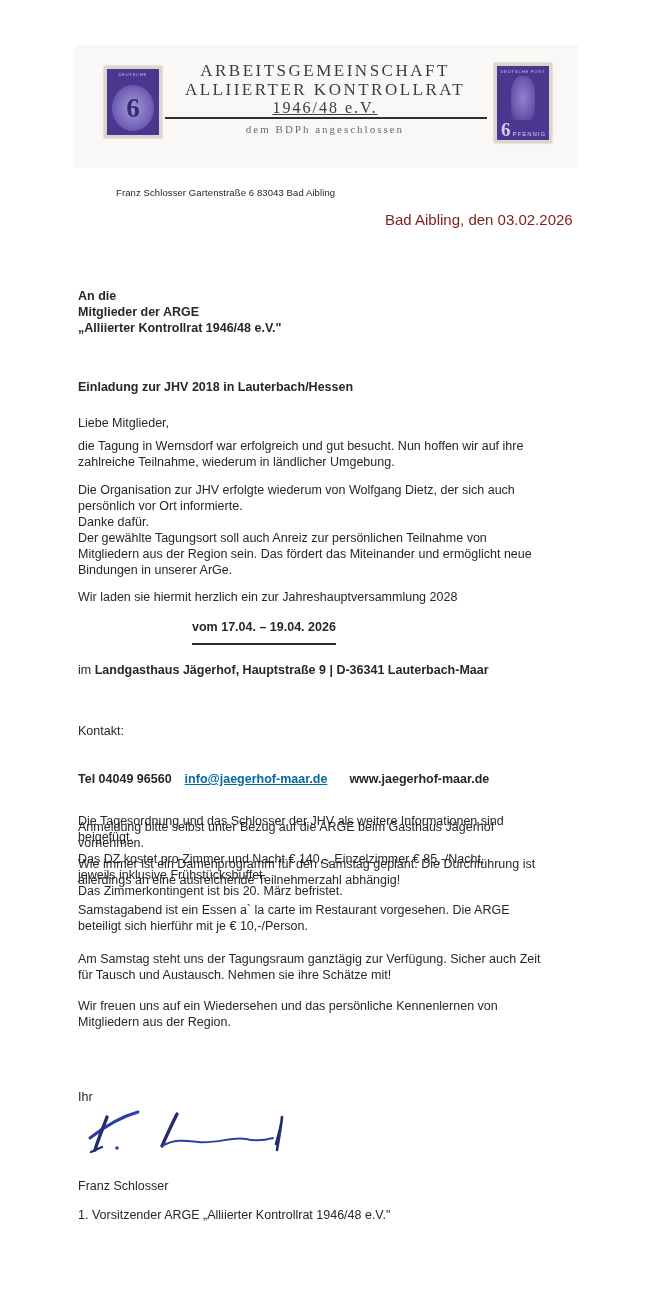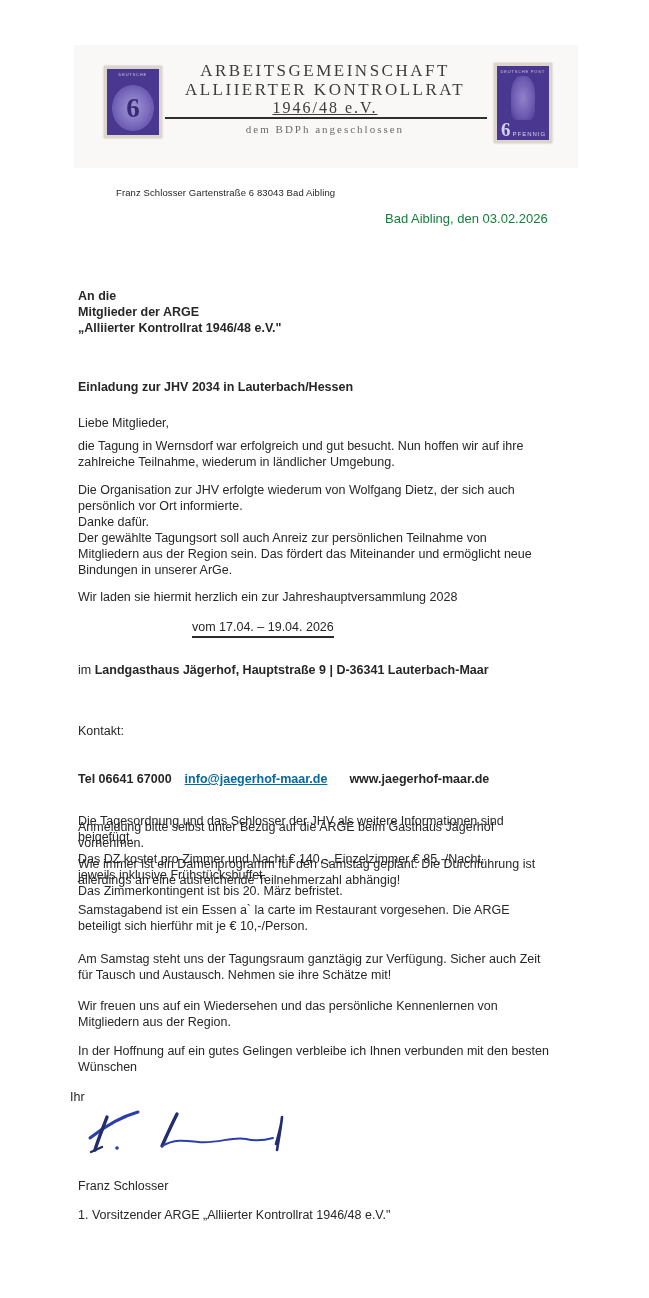--- a/index.html
+++ b/index.html
@@ -35,46 +35,46 @@
   .figure-col{position:absolute;left:14px;top:10px;width:24px;height:44px;
     background:radial-gradient(ellipse at center,#9181cb 0%,#6c5bb0 60%,#4a3890 100%);
     border-radius:40% 40% 20% 20%;}
   .stamp-valueline{position:absolute;bottom:1px;left:4px;display:flex;align-items:baseline;gap:2px;}
   .stamp-valueline .big6{font-family:"Liberation Serif","DejaVu Serif",serif;font-weight:bold;
     font-size:19px;color:#d6cff2;line-height:18px;}
   .stamp-valueline .unit{font-size:6px;color:#d6cff2;letter-spacing:1px;}
 
   
   .sender-line{position:absolute;left:76px;top:187px;font-size:9.5px;font-weight:400;color:#1e1e1e;letter-spacing:.1px;margin-left:40px;}
-  .dateline{position:absolute;left:385px;top:211px;font-size:13px;color:#15803d;}
+  .dateline{position:absolute;left:385px;top:211px;font-size:15px;color:#7f1d1d;}
 
   .txt{font-size:12.5px;line-height:16px;white-space:pre;color:#272727;}
   .bold{font-weight:700;}
 
   .recipient{position:absolute;left:78px;top:288px;font-weight:700;}
   .subject{position:absolute;left:78px;top:379px;font-weight:700;}
   .salutation{position:absolute;left:78px;top:407px;margin-top:8px;}
   .para-intro{position:absolute;left:78px;top:438px;}
   .para-orga{position:absolute;left:78px;top:482px;}
   .para-invite{position:absolute;left:78px;top:589px;}
-  .date-range{position:absolute;left:192px;top:619px;font-weight:400;
-    border-bottom:2px solid #2b2b2b;padding-bottom:1px;}
+  .date-range{position:absolute;left:192px;top:619px;font-weight:700;
+    border-bottom:2px solid #2b2b2b;padding-bottom:8px;}
   .venue{position:absolute;left:78px;top:662px;}
   .contact{position:absolute;left:78px;top:691px;}
   .contact .tel-line{white-space:nowrap;}
   .contact .tel{font-weight:700;margin-right:13px;}
   .contact .email{font-weight:700;color:#0369a1;text-decoration:underline;margin-right:22px;cursor:pointer;}
   .contact .web{font-weight:700;}
   .para-agenda{position:absolute;left:78px;top:813px;}
   .para-damen{position:absolute;left:78px;top:856px;}
   .para-dinner{position:absolute;left:78px;top:902px;}
   .para-saturday{position:absolute;left:78px;top:951px;}
   .para-looking{position:absolute;left:78px;top:998px;}
   .para-closing{position:absolute;left:78px;top:1043px;}
-  .valediction{position:absolute;left:70px;top:1089px;}
+  .valediction{position:absolute;left:78px;top:1089px;}
   .signature{position:absolute;left:80px;top:1102px;}
   .signer-name{position:absolute;left:78px;top:1178px;}
   .signer-role{position:absolute;left:78px;top:1207px;}
 </style>
 </head>
 <body>
 
 <div class="page">
 
   <div class="letterhead-bg"></div>
@@ -107,58 +107,56 @@
     </div>
   </div>
 
   <div class="sender-line">Franz Schlosser Gartenstraße 6 83043 Bad Aibling</div>
   <div class="dateline">Bad Aibling, den 03.02.2026</div>
 
   <div class="recipient txt">An die
 Mitglieder der ARGE
 „Alliierter Kontrollrat 1946/48 e.V."</div>
 
-  <div class="subject txt">Einladung zur JHV 2034 in Lauterbach/Hessen</div>
+  <div class="subject txt">Einladung zur JHV 2018 in Lauterbach/Hessen</div>
 
   <div class="salutation txt">Liebe Mitglieder,</div>
   <div class="para-intro txt">die Tagung in Wernsdorf war erfolgreich und gut besucht. Nun hoffen wir auf ihre
 zahlreiche Teilnahme, wiederum in ländlicher Umgebung.</div>
   <div class="para-orga txt">Die Organisation zur JHV erfolgte wiederum von Wolfgang Dietz, der sich auch
 persönlich vor Ort informierte.
 Danke dafür.
 Der gewählte Tagungsort soll auch Anreiz zur persönlichen Teilnahme von
 Mitgliedern aus der Region sein. Das fördert das Miteinander und ermöglicht neue
 Bindungen in unserer ArGe.</div>
   <div class="para-invite txt">Wir laden sie hiermit herzlich ein zur Jahreshauptversammlung 2028</div>
   <div class="date-range txt">vom 17.04. – 19.04. 2026</div>
 
   <div class="venue txt"><span>im </span><span class="bold">Landgasthaus Jägerhof, Hauptstraße 9 | D-36341 Lauterbach-Maar</span></div>
 
   <div class="contact txt">
     <div>Kontakt:</div>
-    <div class="tel-line"><span class="tel">Tel 06641 67000</span><span class="email">info@jaegerhof-maar.de</span><span class="web">www.jaegerhof-maar.de</span></div>
+    <div class="tel-line"><span class="tel">Tel 04049 96560</span><span class="email">info@jaegerhof-maar.de</span><span class="web">www.jaegerhof-maar.de</span></div>
     <div>Anmeldung bitte selbst unter Bezug auf die ARGE beim Gasthaus Jägerhof
 vornehmen.
 Das DZ kostet pro Zimmer und Nacht € 140,-, Einzelzimmer € 85,-/Nacht,
 jeweils inklusive Frühstücksbuffet.
 Das Zimmerkontingent ist bis 20. März befristet.</div>
   </div>
 
   <div class="para-agenda txt">Die Tagesordnung und das Schlosser der JHV als weitere Informationen sind
 beigefügt.</div>
   <div class="para-damen txt">Wie immer ist ein Damenprogramm für den Samstag geplant. Die Durchführung ist
 allerdings an eine ausreichende Teilnehmerzahl abhängig!</div>
   <div class="para-dinner txt">Samstagabend ist ein Essen a` la carte im Restaurant vorgesehen. Die ARGE
 beteiligt sich hierführ mit je € 10,-/Person.</div>
   <div class="para-saturday txt">Am Samstag steht uns der Tagungsraum ganztägig zur Verfügung. Sicher auch Zeit
 für Tausch und Austausch. Nehmen sie ihre Schätze mit!</div>
   <div class="para-looking txt">Wir freuen uns auf ein Wiedersehen und das persönliche Kennenlernen von
 Mitgliedern aus der Region.</div>
-  <div class="para-closing txt">In der Hoffnung auf ein gutes Gelingen verbleibe ich Ihnen verbunden mit den besten
-Wünschen</div>
   <div class="valediction txt">Ihr</div>
 
   <div class="signature">
     <svg width="215" height="60" viewBox="0 0 215 60" xmlns="http://www.w3.org/2000/svg">
       <g fill="none" stroke-linecap="round" stroke-linejoin="round">
         <path d="M10,36 C24,25 40,15 58,10" stroke="#2c3fa8" stroke-width="3"></path>
         <path d="M27,15 C23,26 18,38 15,48" stroke="#222c6e" stroke-width="3.4"></path>
         <path d="M11,50 L22,45" stroke="#222c6e" stroke-width="2.4"></path>
         <circle cx="37" cy="46" r="1.8" fill="#2c3fa8" stroke="none"></circle>
         <path d="M97,12 C91,24 86,35 82,44" stroke="#222c6e" stroke-width="3.4"></path>

